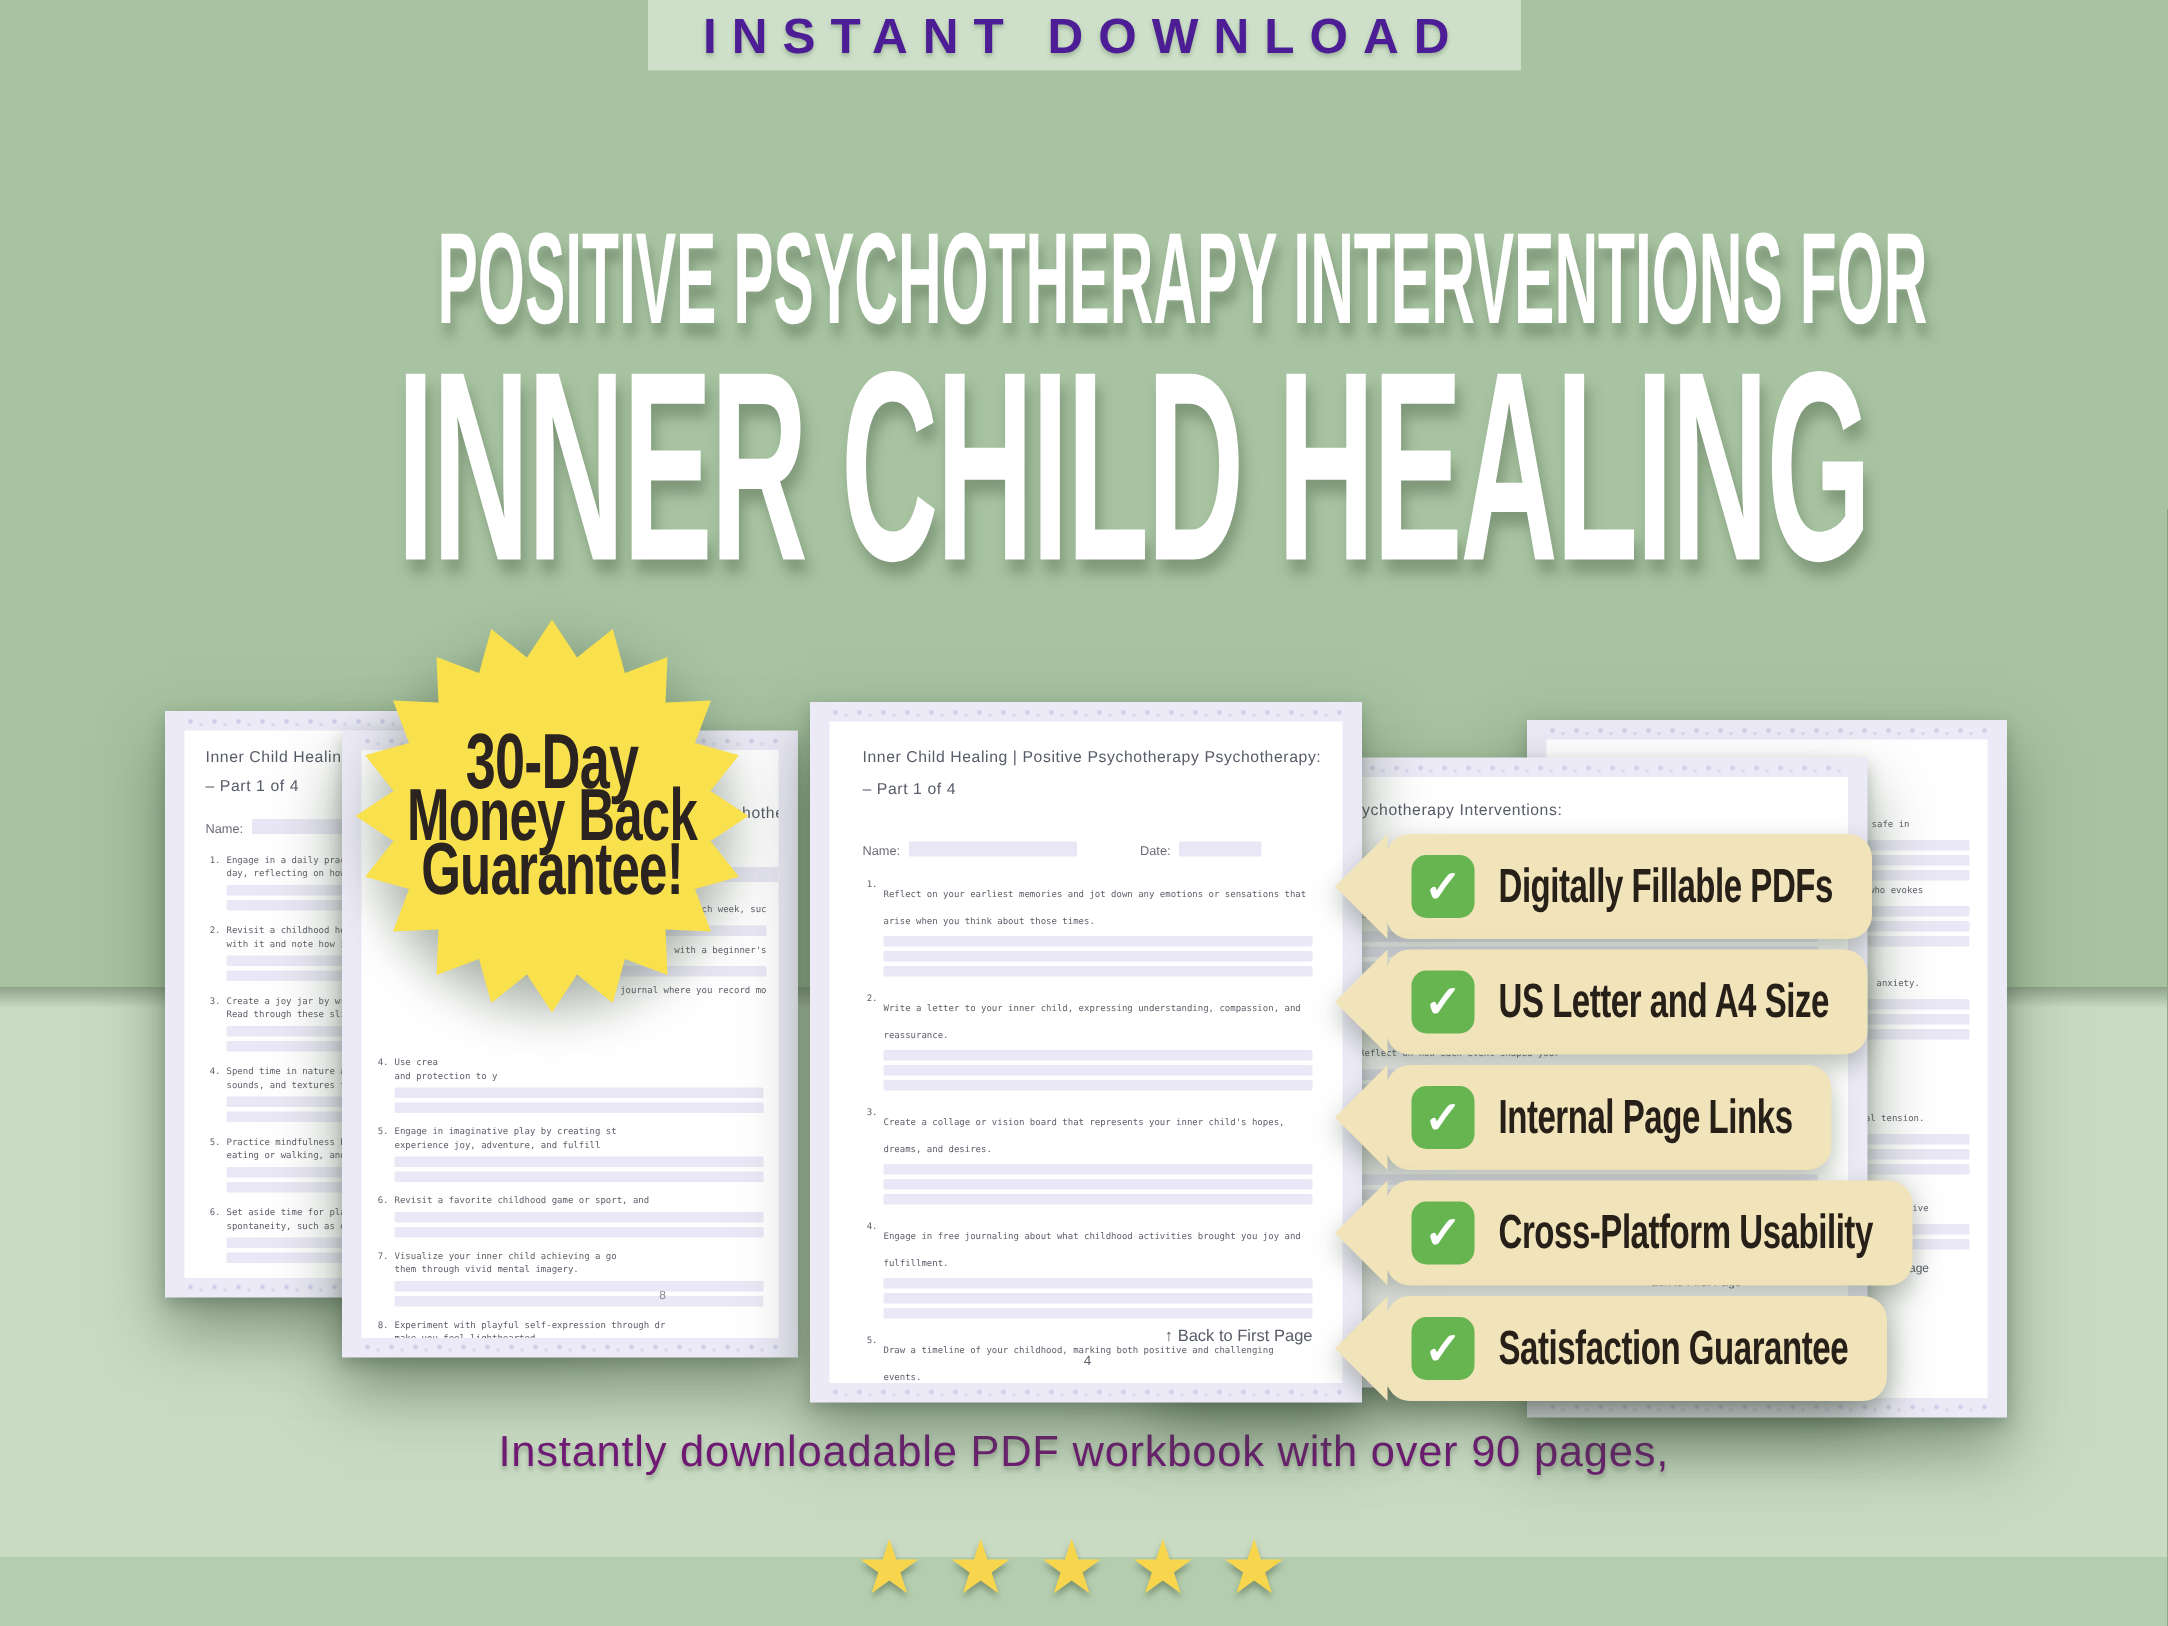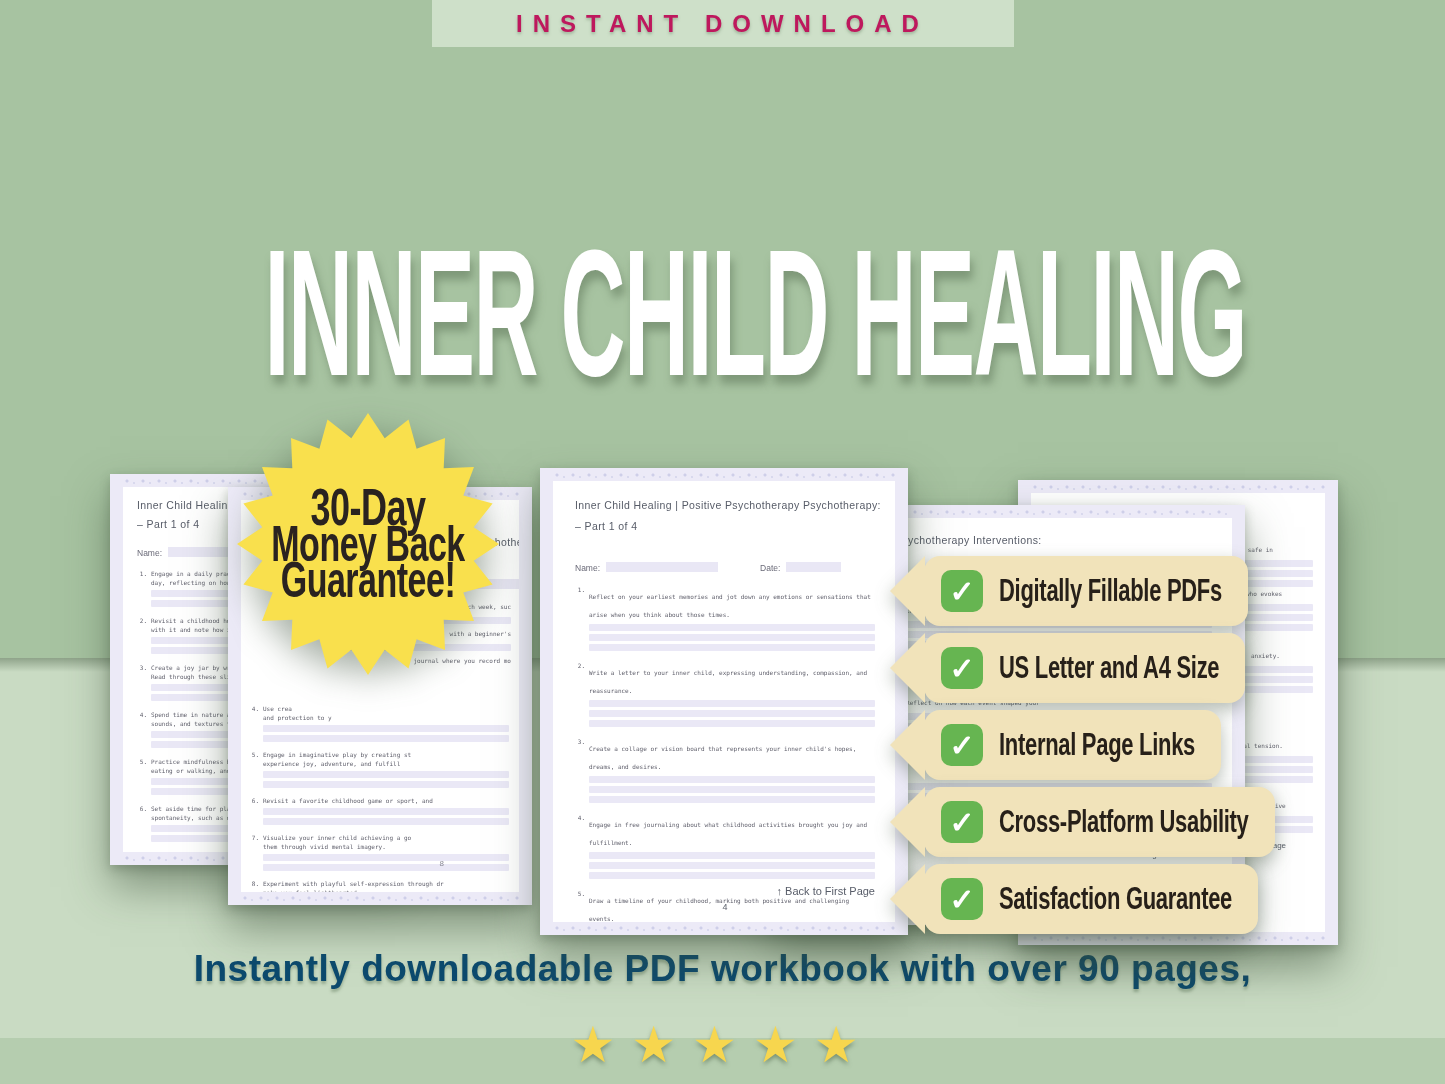--- a/index.html
+++ b/index.html
@@ -8,21 +8,21 @@
 
   
   .band-mid{position:absolute;left:0;top:658px;width:100%;height:380px;background:#c9dbc3;}
   .band-mid::before{content:"";position:absolute;left:0;top:0;width:100%;height:14px;
       background:linear-gradient(180deg,rgba(80,102,76,.48),rgba(80,102,76,0));}
   .band-bottom{position:absolute;left:0;top:1038px;width:100%;height:46px;background:#b5cdaf;}
 
   
   .banner{position:absolute;left:50%;top:0;transform:translateX(-50%);width:582px;height:47px;
       background:#cee0c9;display:flex;align-items:center;justify-content:center;}
-  .banner span{color:#be185d;font-weight:bold;font-size:24px;letter-spacing:10px;
+  .banner span{color:#4c1d95;font-weight:bold;font-size:33px;letter-spacing:10px;
       text-shadow:0 2px 3px rgba(110,135,105,.5);white-space:nowrap;}
 
   
   .title-wrap{position:absolute;left:0;width:100%;text-align:center;pointer-events:none;}
   .t1{top:136px;}
   .t2{top:208px;padding-left:33px;}
   .t1 span,.t2 span{display:inline-block;color:#fff;font-weight:bold;white-space:nowrap;
       text-shadow:4px 6px 8px rgba(95,118,90,.55);transform-origin:50% 0;}
   .t1 span{font-size:64px;transform:scale(.63,1.35);letter-spacing:0px;}
   .t2 span{font-size:120px;transform:scale(.75,1.5);letter-spacing:-2px;}
@@ -125,38 +125,41 @@
   .callout::before{content:"";position:absolute;left:-34px;top:0;width:0;height:0;
       border-top:35px solid transparent;border-bottom:35px solid transparent;
       border-right:35px solid #f1e3ba;}
   .check{flex:0 0 42px;height:42px;background:#66b551;border-radius:10px;color:#fff;
       font-size:30px;font-weight:bold;display:flex;align-items:center;justify-content:center;}
   .clabel{display:inline-block;color:#272019;font-weight:bold;font-size:22px;
       transform:scaleY(1.45);letter-spacing:-.3px;white-space:nowrap;}
 
   
   .caption{position:absolute;left:0;top:948px;width:100%;text-align:center;z-index:5;}
-  .caption div{color:#0c4a6e;font-weight:bold;font-size:37px;line-height:41px;letter-spacing:.5px;
+  .caption div{color:#701a75;font-weight:normal;font-size:29px;line-height:41px;letter-spacing:.5px;
       text-shadow:0 3px 3px rgba(125,148,120,.65);}
   .stars{position:absolute;left:0;top:1016px;width:100%;text-align:center;z-index:6;
       font-size:50px;letter-spacing:16px;color:#f7d64e;
       text-shadow:0 3px 4px rgba(105,130,100,.75);}
 </style>
 </head>
 <body>
 
 <div class="stage">
 
   <div class="band-mid"></div>
   <div class="band-bottom"></div>
 
   <div class="banner">
     <span>INSTANT DOWNLOAD</span>
   </div>
 
+  <div class="title-wrap t1">
+    <span>POSITIVE PSYCHOTHERAPY INTERVENTIONS FOR</span>
+  </div>
   <div class="title-wrap t2">
     <span>INNER CHILD HEALING</span>
   </div>
 
   <div class="page page1">
     <div class="lace top"></div>
     <div class="lace bot"></div>
     <div class="sheet">
       <div class="content">
         <div class="hdr">Inner Child Healing | Pos</div>

